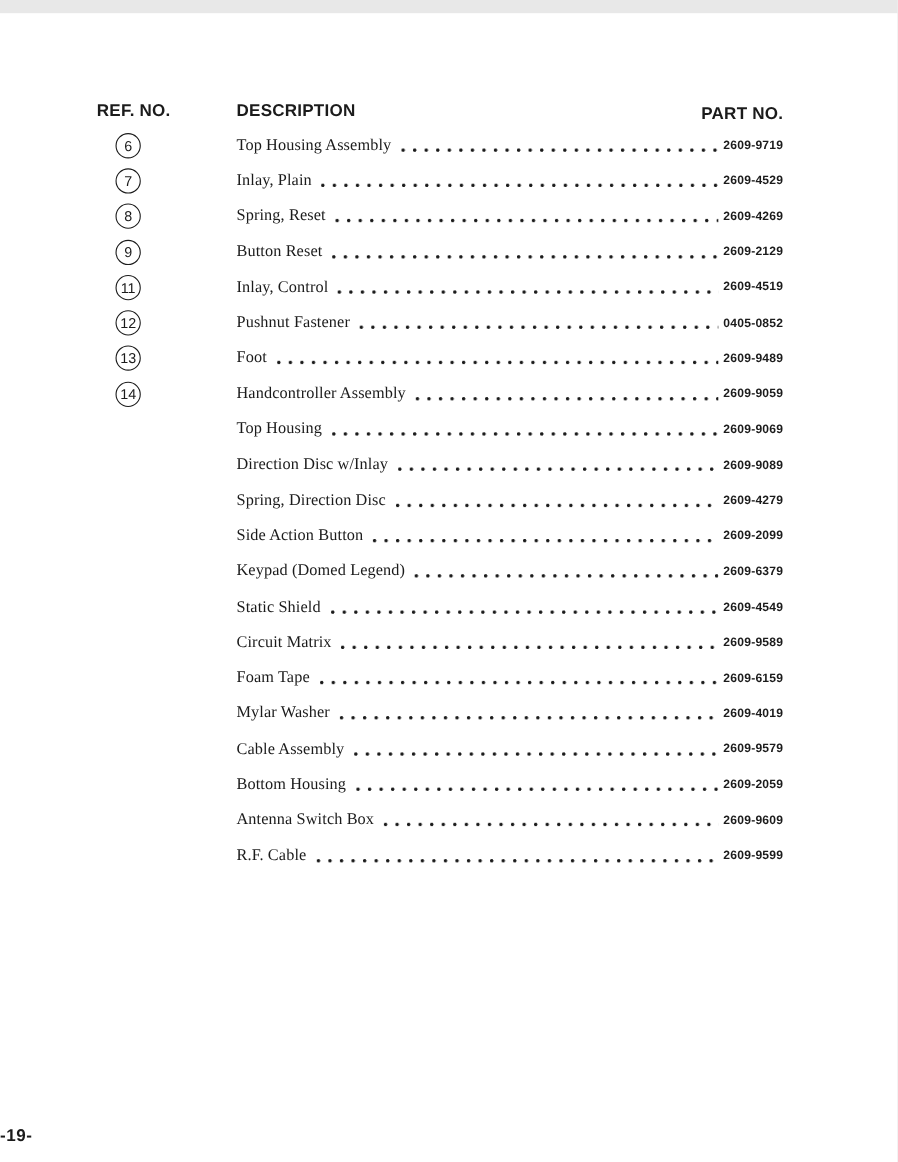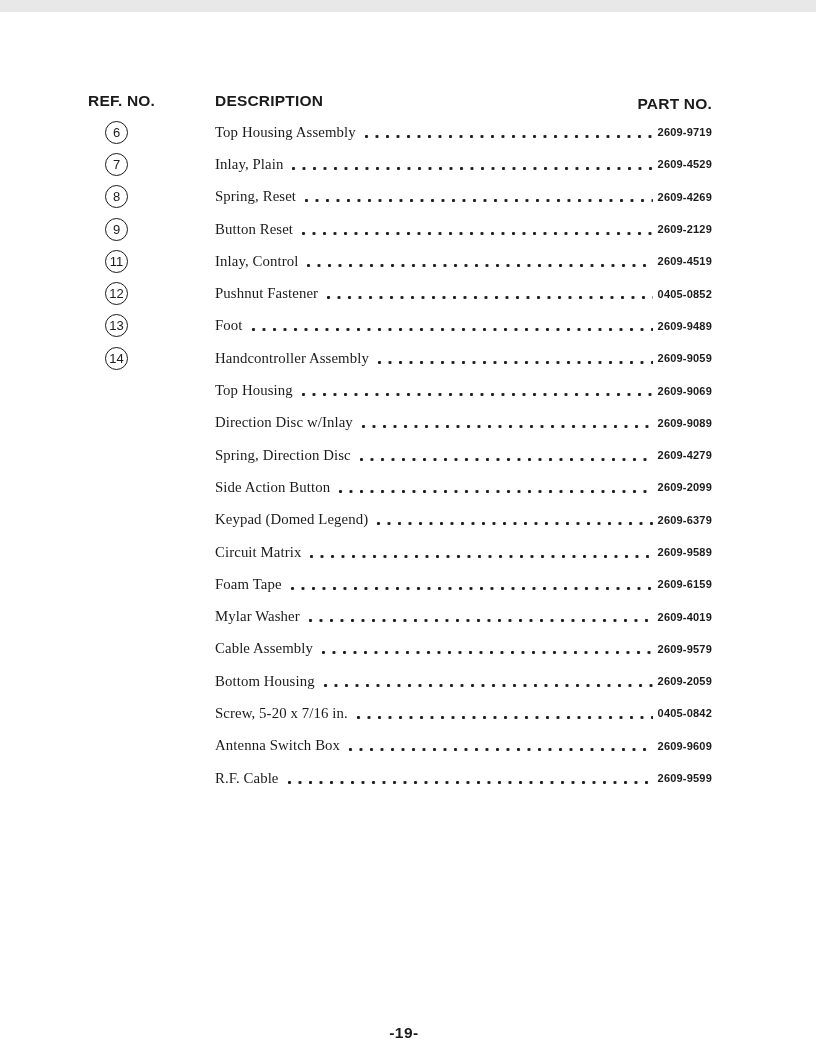--- a/index.html
+++ b/index.html
@@ -90,23 +90,22 @@
   .part {
     flex: none;
     font-size: 11px;
     font-weight: 700;
     white-space: nowrap;
     letter-spacing: 0.2px;
   }
   .page-number {
     position: absolute;
     top: 1012px;
-    left: 13px;
+    left: 0;
     width: 782px;
-    text-align: center;
     font-size: 15.5px;
     font-weight: 700;
     letter-spacing: 0.5px;
   }
 </style>
 </head>
 <body>
 
 <div class="page">
   <div class="content">
@@ -253,20 +252,30 @@
     <div class="ref-cell">
       <span class="circle hidden">
               <span></span>
             </span>
     </div>
     <div class="desc">Keypad (Domed Legend)</div>
     <div class="leader"></div>
     <div class="part">2609-6379</div>
   </div>
 
+  <div class="row">
+    <div class="ref-cell">
+      <span class="circle hidden">
+              <span></span>
+            </span>
+    </div>
+    <div class="desc">Static Shield</div>
+    <div class="leader"></div>
+    <div class="part">2609-4549</div>
+  </div>
 
   <div class="row">
     <div class="ref-cell">
       <span class="circle hidden">
               <span></span>
             </span>
     </div>
     <div class="desc">Circuit Matrix</div>
     <div class="leader"></div>
     <div class="part">2609-9589</div>
@@ -309,30 +318,20 @@
     <div class="ref-cell">
       <span class="circle hidden">
               <span></span>
             </span>
     </div>
     <div class="desc">Bottom Housing</div>
     <div class="leader"></div>
     <div class="part">2609-2059</div>
   </div>
 
-  <div class="row">
-    <div class="ref-cell">
-      <span class="circle hidden">
-              <span></span>
-            </span>
-    </div>
-    <div class="desc">Screw, 5-20 x 7/16 in.</div>
-    <div class="leader"></div>
-    <div class="part">0405-0842</div>
-  </div>
 
   <div class="row">
     <div class="ref-cell">
       <span class="circle hidden">
               <span></span>
             </span>
     </div>
     <div class="desc">Antenna Switch Box</div>
     <div class="leader"></div>
     <div class="part">2609-9609</div>

